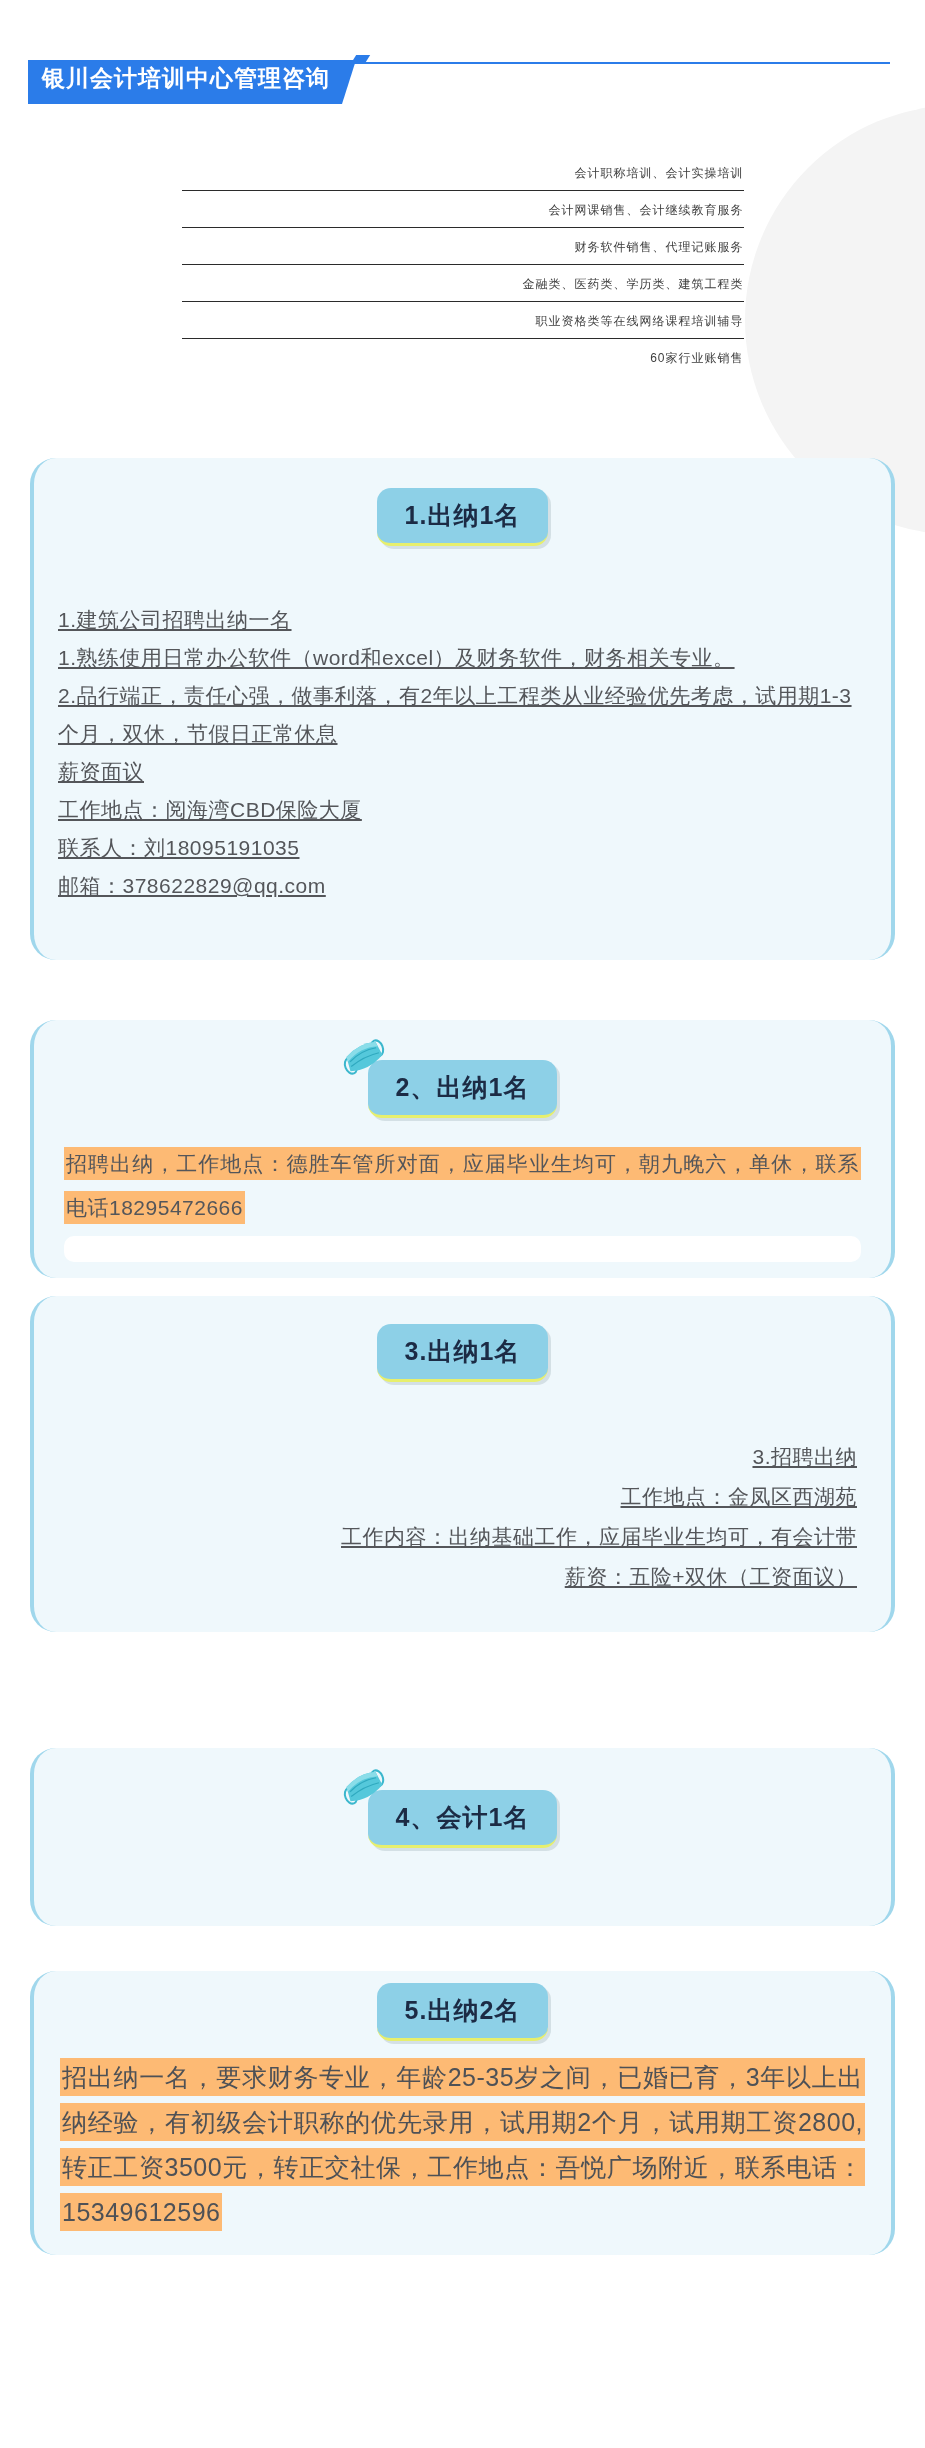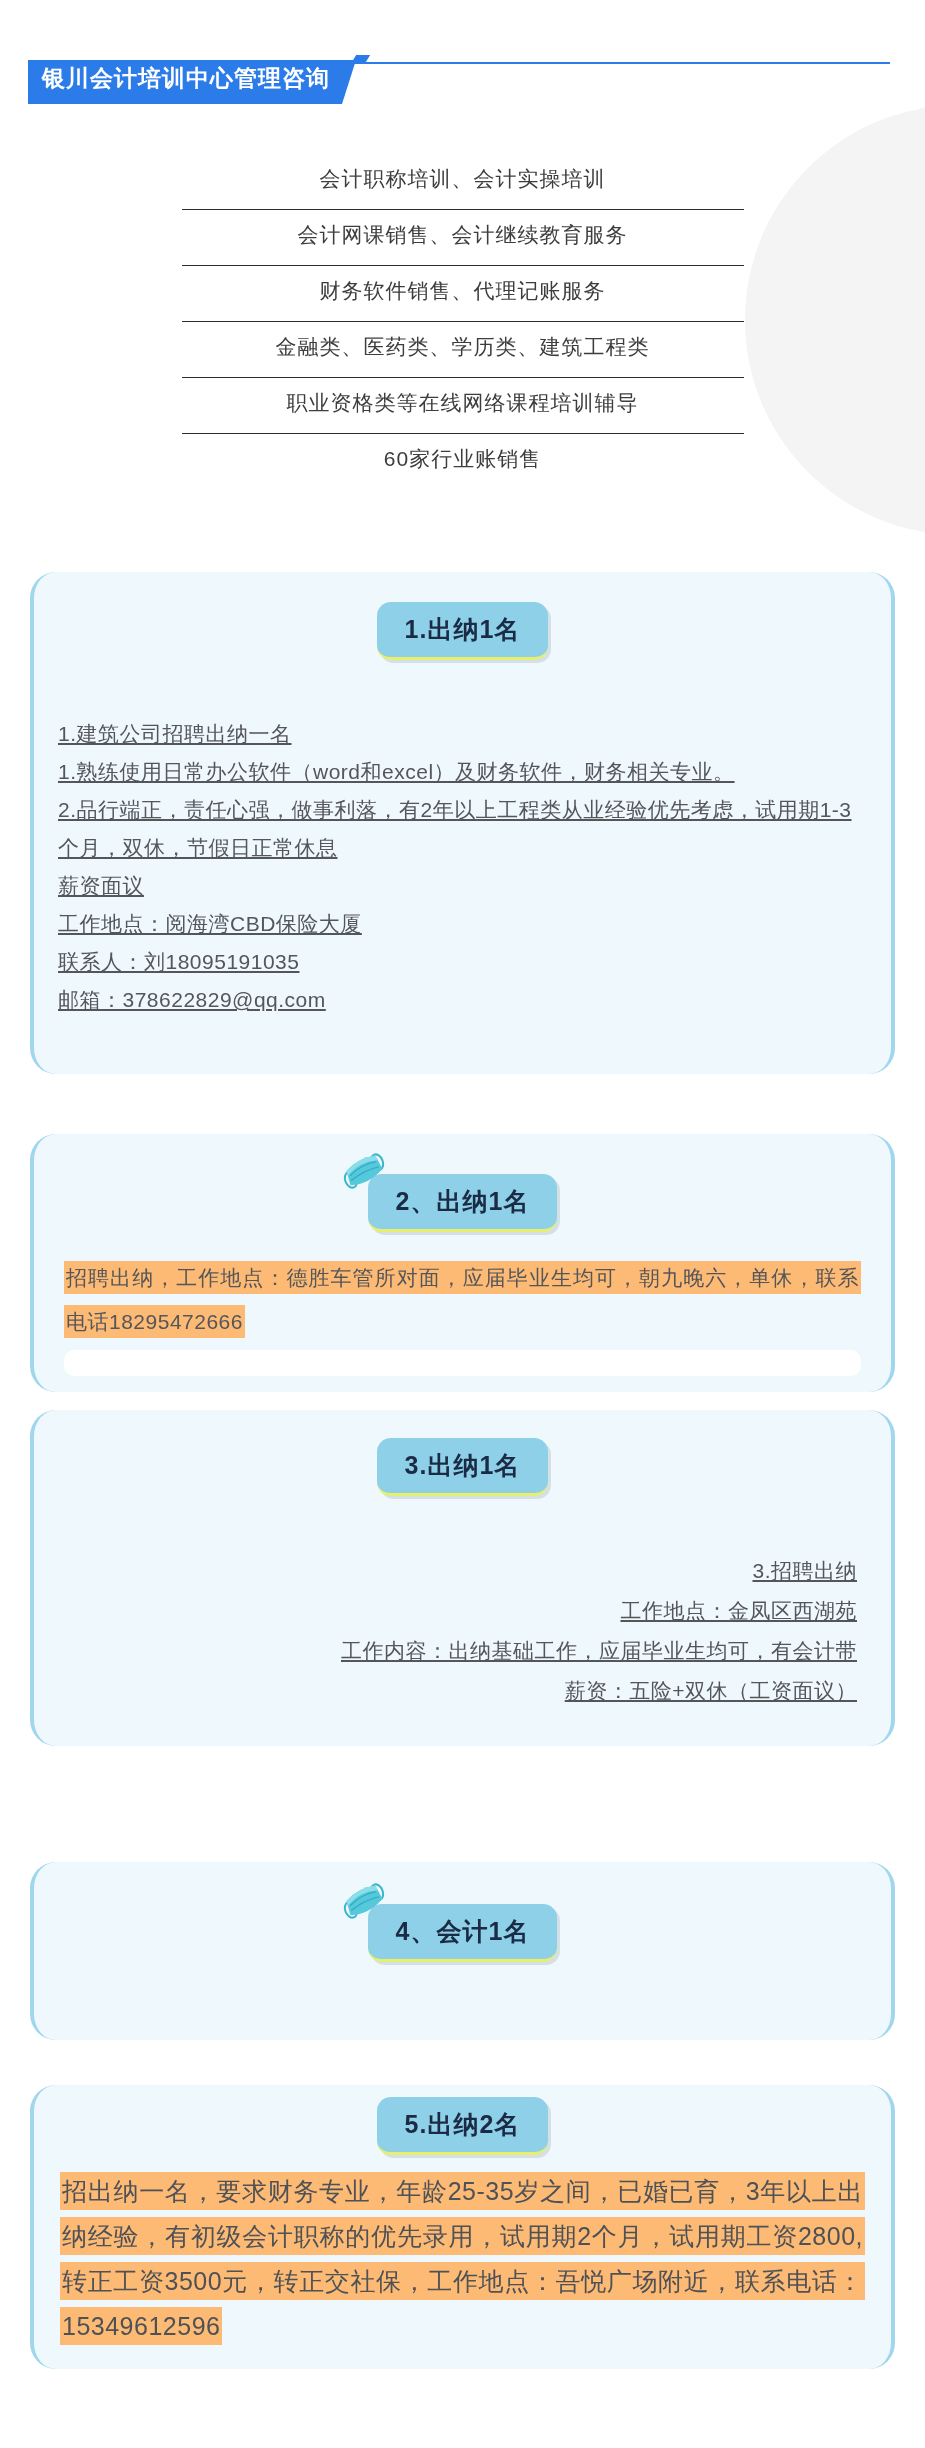--- a/index.html
+++ b/index.html
@@ -22,21 +22,21 @@
   }
   .header-line{position:absolute;left:28px;right:35px;top:62px;height:2px;background:#2b7ce9;}
   .tag-tail{position:absolute;left:354px;top:55px;width:14px;height:7px;background:#2b7ce9;transform:skewX(-32deg);}
 
   
   .circle-deco{position:absolute;left:745px;top:105px;width:430px;height:430px;border-radius:50%;background:#f4f4f4;}
 
   
   .services{position:relative;margin:90px auto 0;width:562px;}
   .service-item{
-    text-align:center;font-size:21px;color:#3d3d3d;padding:11px 0 16px;
+    text-align:right;font-size:12px;color:#3d3d3d;padding:11px 0 8px;
     border-bottom:1px solid #2b2b2b;letter-spacing:1px;
   }
   .service-item.last{border-bottom:none;}
 
   
   .card{
     position:relative;margin:0 30px;background:#eff8fc;
     border-left:4px solid #a0d7ec;border-right:4px solid #a0d7ec;
     border-radius:26px;box-sizing:border-box;
   }

